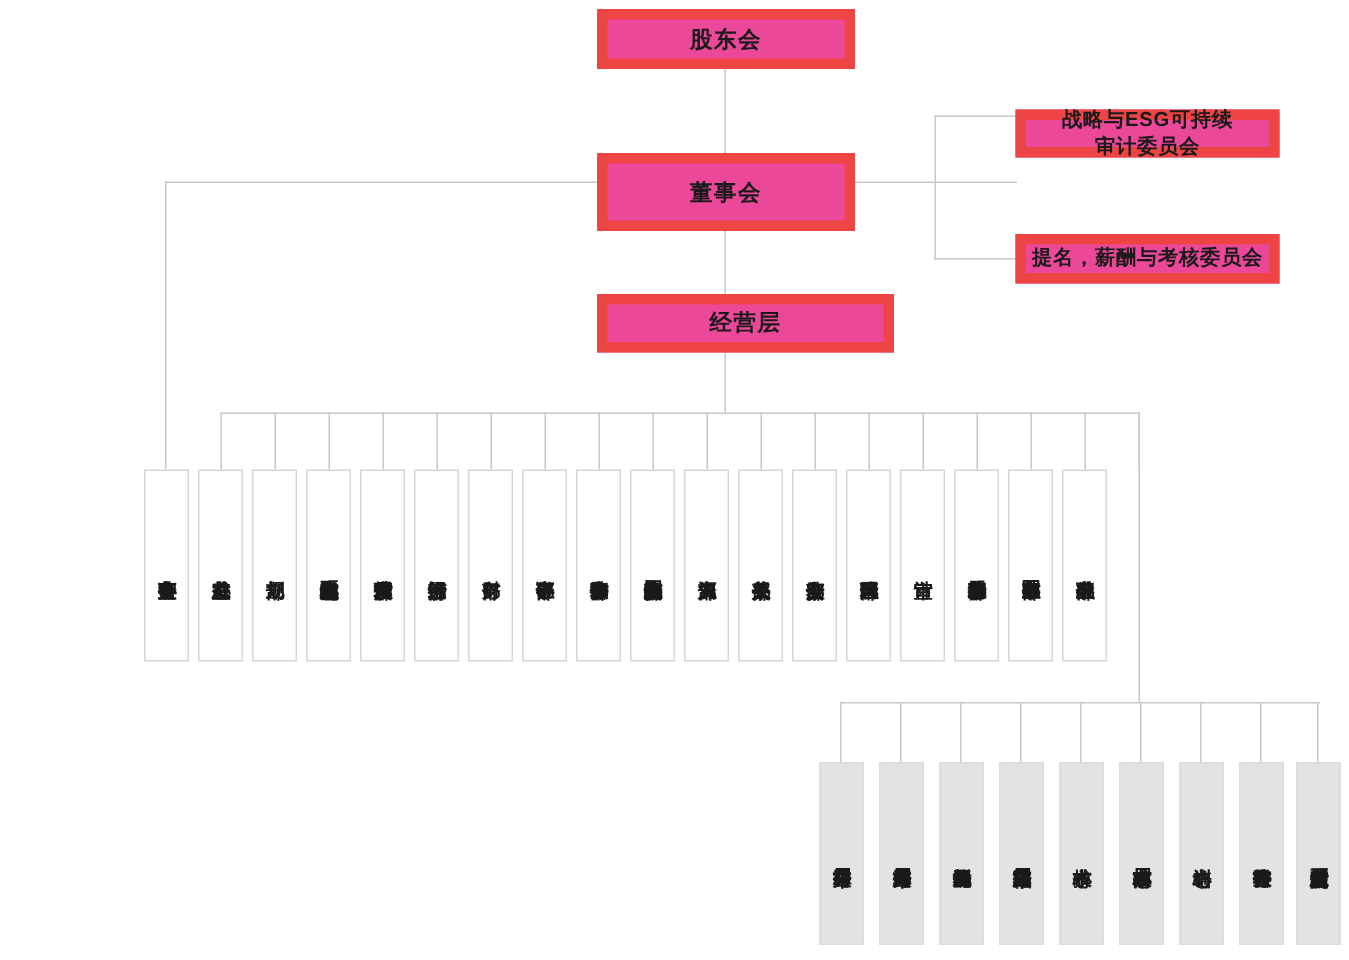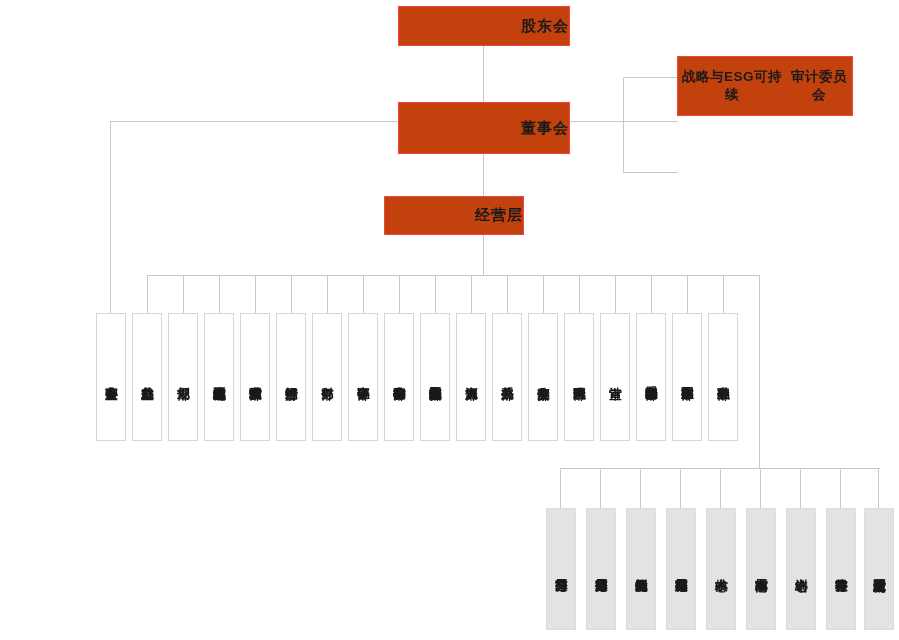--- a/index.html
+++ b/index.html
@@ -30,26 +30,25 @@
   .node {
     position: absolute;
     box-sizing: border-box;
     display: flex;
     align-items: center;
     justify-content: center;
     text-align: center;
     color: #1a1a1a;
   }
   .node.blue {
-    background: #c2410c;
-    border: 1px solid #ef4444;
+    background: #ec4899;
+    border: 7px solid #ef4444;
     font-size: 15px;
     font-weight: bold;
     letter-spacing: 1px;
-    justify-content: flex-end;
   }
   .node.blue.small {
     font-size: 13.5px;
     font-weight: bold;
     letter-spacing: 0.5px;
     line-height: 1.35;
   }
   .node.vert {
     background: #ffffff;
     border: 1px solid #d6d6d6;
@@ -124,30 +123,33 @@
   <div class="line v" style="left:878px; top:468px; height:40px;"></div>
 
   <div class="node blue" style="left:398px; top:6px; width:172px; height:40px;">
     <span>股东会</span>
   </div>
 
   <div class="node blue" style="left:398px; top:102px; width:172px; height:52px;">
     <span>董事会</span>
   </div>
 
-  <div class="node blue" style="left:384px; top:196px; width:140px; height:39px;">
+  <div class="node blue" style="left:398px; top:196px; width:198px; height:39px;">
     <span>经营层</span>
   </div>
 
-  <div class="node blue small" style="left:677px; top:56px; width:176px; height:60px; ">
+  <div class="node blue small" style="left:677px; top:73px; width:176px; height:32px; flex-direction:column;">
     <span>战略与ESG可持续</span>
     <span>审计委员会</span>
   </div>
 
 
+  <div class="node blue small" style="left:677px; top:156px; width:176px; height:33px;">
+    <span>提名，薪酬与考核委员会</span>
+  </div>
 
   <div class="node vert" style="left:96px; top:313px; width:30px; height:128px;">
     <span class="vtext">董事会办公室</span>
   </div>
   <div class="node vert" style="left:132px; top:313px; width:30px; height:128px;">
     <span class="vtext">总裁办公室</span>
   </div>
   <div class="node vert" style="left:168px; top:313px; width:30px; height:128px;">
     <span class="vtext">规划部</span>
   </div>

